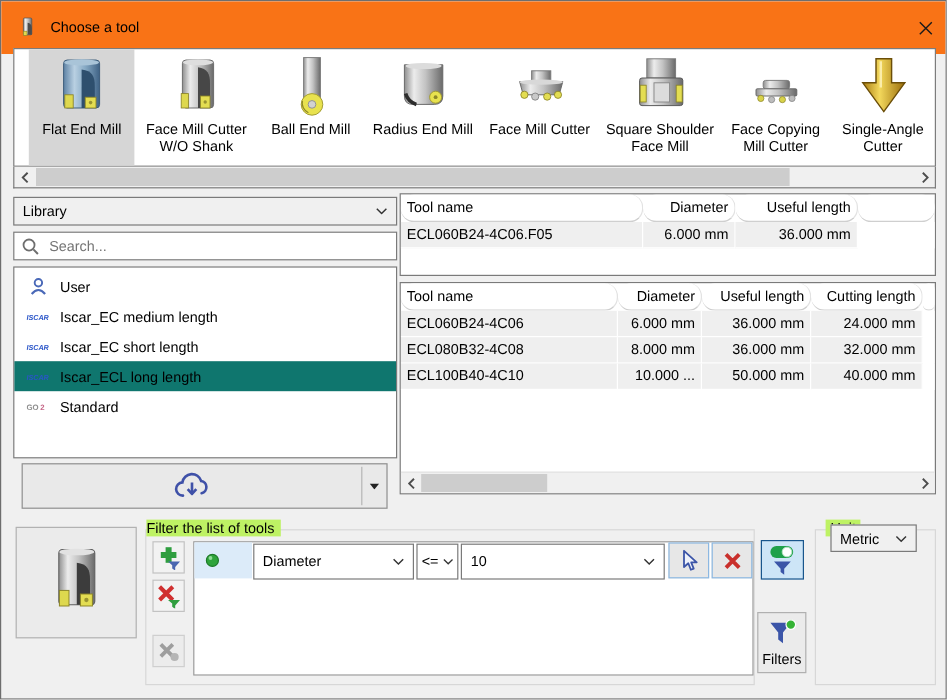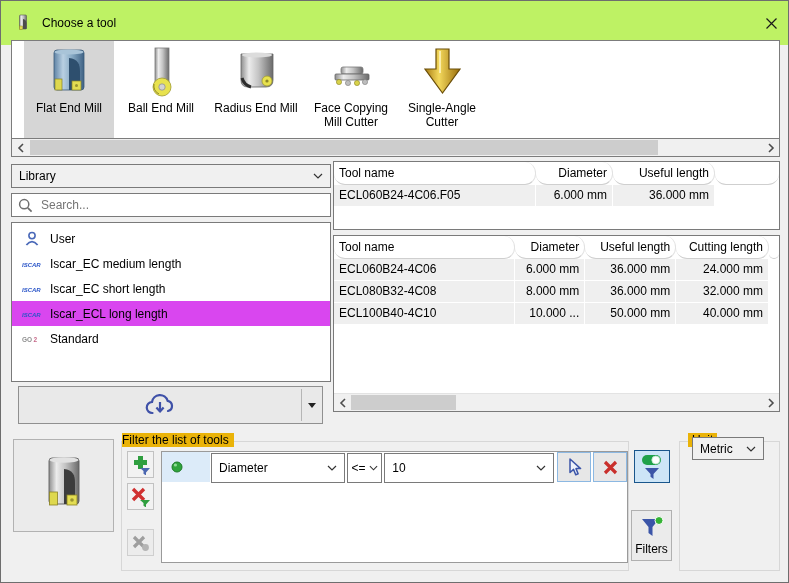--- a/index.html
+++ b/index.html
@@ -1,20 +1,20 @@
 <!DOCTYPE html>
 <html><head>
 <meta charset="utf-8">
 <style>
   html,body{margin:0;padding:0;}
   body{font-family:"Liberation Sans","DejaVu Sans",sans-serif;font-size:12px;color:#000;background:#bfbfbf;}
   .dialog{position:relative;width:787px;height:581px;background:#f0f0f0;border:1px solid #6e6e6e;overflow:hidden;}
   .abs{position:absolute;box-sizing:border-box;}
   
-  .titlebar{left:0;top:0;width:787px;height:44px;background:#bef264;display:flex;align-items:center;justify-content:flex-end;}
+  .titlebar{left:0;top:0;width:787px;height:44px;background:#f97316;display:flex;align-items:center;justify-content:flex-end;}
   .title-text{margin-left:10px;font-size:12px;}
   .close-btn{margin-left:auto;width:34px;height:30px;display:flex;align-items:center;justify-content:center;}
   
   .strip{left:10px;top:39px;width:769px;height:99px;background:#fff;border:1px solid #7c7c7c;display:flex;padding-left:12px;gap:2px;overflow:hidden;}
   .tool-cell{height:96px;padding-top:5px;display:flex;flex-direction:column;align-items:center;text-align:center;line-height:1.18;font-size:12px;}
   .tool-cell.selected{background:#d6d6d6;}
   .tool-cell .ticon{width:54px;height:54px;flex:0 0 auto;}
   .tool-cell .tlabel{margin-top:1px;}
   
   .hscroll{background:#f0f0f0;border:1px solid #7c7c7c;display:flex;align-items:center;}
@@ -22,38 +22,38 @@
   .sb-thumb{position:absolute;top:1px;bottom:1px;background:#cdcdcd;}
   
   .combo{border:1px solid #7a7a7a;background:#f0f0f0;display:flex;align-items:center;padding:0 7px;}
   .combo.white{background:#fff;}
   .combo .chev{margin-left:auto;}
   .searchbox{border:1px solid #7a7a7a;background:#fff;display:flex;align-items:center;padding:0 6px;}
   .searchbox input{border:none;outline:none;background:transparent;font:inherit;color:#a21caf;margin-left:6px;width:270px;}
   
   .tree{background:#fff;border:1px solid #7a7a7a;padding-top:3px;}
   .tree-item{height:25px;display:flex;align-items:center;padding-left:8px;}
-  .tree-item.selected{background:#d946ef;}
+  .tree-item.selected{background:#0f766e;}
   .tree-item .icn{width:24px;display:flex;justify-content:center;flex:0 0 auto;}
   .tree-item .lbl{margin-left:6px;white-space:nowrap;}
   
   .dl-btn{background:#e9e9e9;border:1px solid #909090;display:flex;align-items:stretch;}
   .dl-main{flex:1;display:flex;align-items:center;justify-content:center;}
   .dl-sep{width:1px;background:#b5b5b5;margin:2px 0;}
   .dl-arrow{width:20px;display:flex;align-items:center;justify-content:center;}
   
   .tbl{background:#fff;border:1px solid #7a7a7a;overflow:hidden;}
   .trow{display:flex;}
   .th{background:#fff;border-right:1px solid #e2e2e2;border-bottom:1px solid #cfcfcf;line-height:22px;padding:0 5px;white-space:nowrap;overflow:hidden;border-radius:11px;}
   .td{background:#efefef;border-right:1px solid #fff;border-bottom:1px solid #fff;line-height:21px;padding:0 5px;white-space:nowrap;overflow:hidden;}
   .num{text-align:right;}
   .fill{flex:1;background:#fff;border:none;}
   
   .gbox{border:1px solid #d7d7d7;}
-  .glabel{position:absolute;top:-9px;background:#eab308;padding-right:5px;white-space:nowrap;}
+  .glabel{position:absolute;top:-9px;background:#bef264;padding-right:5px;white-space:nowrap;}
   
   .sbtn{background:#f2f2f2;border:1px solid #c2c2c2;display:flex;align-items:center;justify-content:center;}
   .sbtn.disabled{background:#ececec;border-color:#cfcfcf;}
   .rowbtn{background:#e7e7e7;border:1px solid #8cb8e2;display:flex;align-items:center;justify-content:center;}
   .togglebtn{background:#cde5f7;border:1px solid #19568c;display:flex;flex-direction:column;align-items:center;justify-content:center;}
   .filtersbtn{background:#ebebeb;border:1px solid #b0b0b0;display:flex;flex-direction:column;align-items:center;justify-content:center;gap:2px;}
   
   .flist{background:#fff;border:1px solid #9a9a9a;}
   .frow{display:flex;height:30px;align-items:stretch;}
   .fdot{width:39px;background:#dcebf9;display:flex;align-items:center;padding-left:9px;flex:0 0 auto;}
@@ -106,20 +106,31 @@
         <rect x="12" y="4" width="30" height="40" rx="3" fill="url(#bm)" stroke="#3a5a78" stroke-width="0.8"></rect>
         <ellipse cx="27" cy="6" rx="14.5" ry="2.6" fill="#a9c4d8"></ellipse>
         <path d="M27 12 c9 1 11 6 11 14 v18 h-11 z" fill="#2e4f6e"></path>
         <rect x="13" y="33" width="7" height="11" fill="#ded84e" stroke="#8a8325" stroke-width="0.7"></rect>
         <rect x="30" y="35" width="9" height="9" fill="#e3dd52" stroke="#8a8325" stroke-width="0.7"></rect>
         <circle cx="34.5" cy="39.5" r="1.5" fill="#9a9430"></circle>
       </svg>
       <span class="tlabel">Flat End Mill</span>
     </div>
 
+    <div class="tool-cell" style="width:100px">
+      <svg class="ticon" viewBox="0 0 54 54">
+        <rect x="15" y="4" width="26" height="40" rx="3" fill="url(#gm)" stroke="#6a6a6a" stroke-width="0.8"></rect>
+        <ellipse cx="28" cy="6" rx="12.5" ry="2.4" fill="#dedede"></ellipse>
+        <path d="M28 10 c8 1 10 6 10 13 v21 h-10 z" fill="#474747"></path>
+        <rect x="14" y="32" width="6" height="12" fill="#ded84e" stroke="#8a8325" stroke-width="0.7"></rect>
+        <rect x="30" y="34" width="8" height="10" fill="#e3dd52" stroke="#8a8325" stroke-width="0.7"></rect>
+        <circle cx="34" cy="39" r="1.4" fill="#9a9430"></circle>
+      </svg>
+      <span class="tlabel">Face Mill Cutter W/O Shank</span>
+    </div>
 
     <div class="tool-cell" style="width:90px">
       <svg class="ticon" viewBox="0 0 54 54">
         <rect x="21" y="2" width="14" height="37" fill="url(#gm)" stroke="#7a7a7a" stroke-width="0.8"></rect>
         <circle cx="28" cy="41" r="9" fill="#e8e24e" stroke="#a09a30" stroke-width="0.8"></circle>
         <path d="M20 38 a9 9 0 0 0 5 10" fill="none" stroke="#8c8626" stroke-width="1"></path>
         <circle cx="28" cy="41" r="3.2" fill="#d2d2d2" stroke="#8f8f8f" stroke-width="0.8"></circle>
       </svg>
       <span class="tlabel">Ball End Mill</span>
     </div>
@@ -128,21 +139,43 @@
       <svg class="ticon" viewBox="0 0 54 54">
         <path d="M12 8 h32 v26 q0 7 -7 7 h-18 q-7 0 -7 -7 z" fill="url(#gm)" stroke="#666" stroke-width="0.8"></path>
         <ellipse cx="28" cy="9" rx="15" ry="2.6" fill="#dcdcdc"></ellipse>
         <path d="M13 32 q2 7 9 9" fill="none" stroke="#2d2d2d" stroke-width="3"></path>
         <circle cx="38" cy="35" r="5" fill="#e8e24e" stroke="#a09a30" stroke-width="0.8"></circle>
         <circle cx="38" cy="35" r="1.6" fill="#8d8728"></circle>
       </svg>
       <span class="tlabel">Radius End Mill</span>
     </div>
 
-
+    <div class="tool-cell" style="width:98px">
+      <svg class="ticon" viewBox="0 0 54 54">
+        <rect x="20" y="13" width="16" height="9" fill="url(#gm)" stroke="#7a7a7a" stroke-width="0.8"></rect>
+        <path d="M10 22 h36 l-3 11 h-30 z" fill="url(#gm)" stroke="#666" stroke-width="0.8"></path>
+        <ellipse cx="28" cy="22.5" rx="18" ry="2.2" fill="#d8d8d8"></ellipse>
+        <circle cx="14" cy="33" r="3" fill="#e3dd52" stroke="#8a8325" stroke-width="0.7"></circle>
+        <circle cx="23" cy="34.5" r="3" fill="#c9c9c9" stroke="#7d7d7d" stroke-width="0.7"></circle>
+        <circle cx="33" cy="34.5" r="3" fill="#e3dd52" stroke="#8a8325" stroke-width="0.7"></circle>
+        <circle cx="42" cy="33" r="3" fill="#e3dd52" stroke="#8a8325" stroke-width="0.7"></circle>
+      </svg>
+      <span class="tlabel">Face Mill Cutter</span>
+    </div>
+
+    <div class="tool-cell" style="width:102px">
+      <svg class="ticon" viewBox="0 0 54 54">
+        <rect x="16" y="3" width="24" height="16" fill="url(#gm)" stroke="#7a7a7a" stroke-width="0.8"></rect>
+        <rect x="10" y="19" width="36" height="23" rx="2" fill="url(#gm)" stroke="#555" stroke-width="0.8"></rect>
+        <rect x="22" y="23" width="13" height="16" fill="#dcdcdc" stroke="#888" stroke-width="0.8"></rect>
+        <rect x="10.5" y="25" width="5" height="14" fill="#e3dd52" stroke="#8a8325" stroke-width="0.7"></rect>
+        <rect x="40.5" y="25" width="5" height="14" fill="#e3dd52" stroke="#8a8325" stroke-width="0.7"></rect>
+      </svg>
+      <span class="tlabel">Square Shoulder Face Mill</span>
+    </div>
 
     <div class="tool-cell" style="width:90px">
       <svg class="ticon" viewBox="0 0 54 54">
         <rect x="17" y="21" width="22" height="7" rx="2" fill="url(#gm)" stroke="#7a7a7a" stroke-width="0.8"></rect>
         <rect x="11" y="28" width="34" height="6" rx="1" fill="url(#gm)" stroke="#666" stroke-width="0.8"></rect>
         <circle cx="15" cy="36" r="2.6" fill="#d8d24a" stroke="#8a8325" stroke-width="0.6"></circle>
         <circle cx="24" cy="37" r="2.6" fill="#bdbdbd" stroke="#7d7d7d" stroke-width="0.6"></circle>
         <circle cx="33" cy="37" r="2.6" fill="#d8d24a" stroke="#8a8325" stroke-width="0.6"></circle>
         <circle cx="41" cy="36" r="2.6" fill="#bdbdbd" stroke="#7d7d7d" stroke-width="0.6"></circle>
       </svg>

